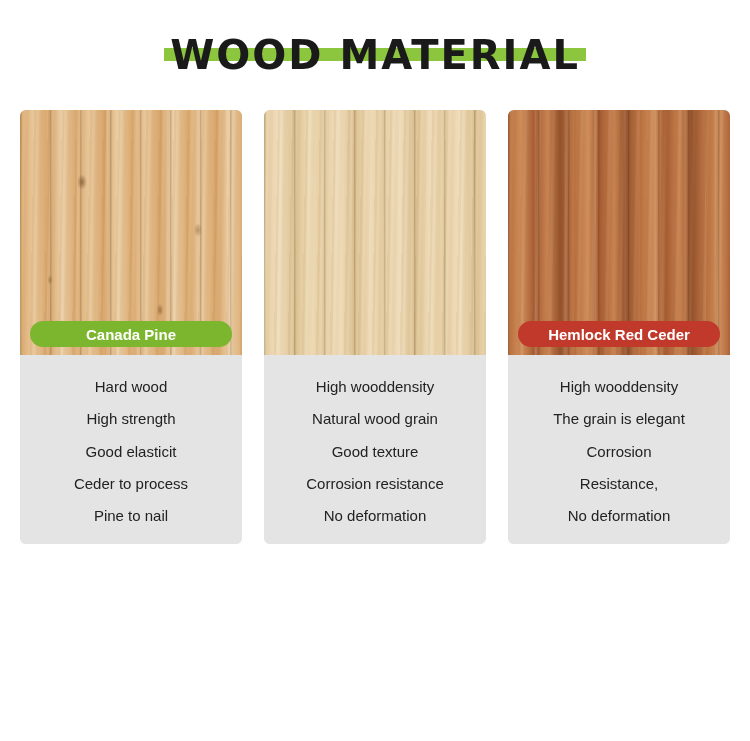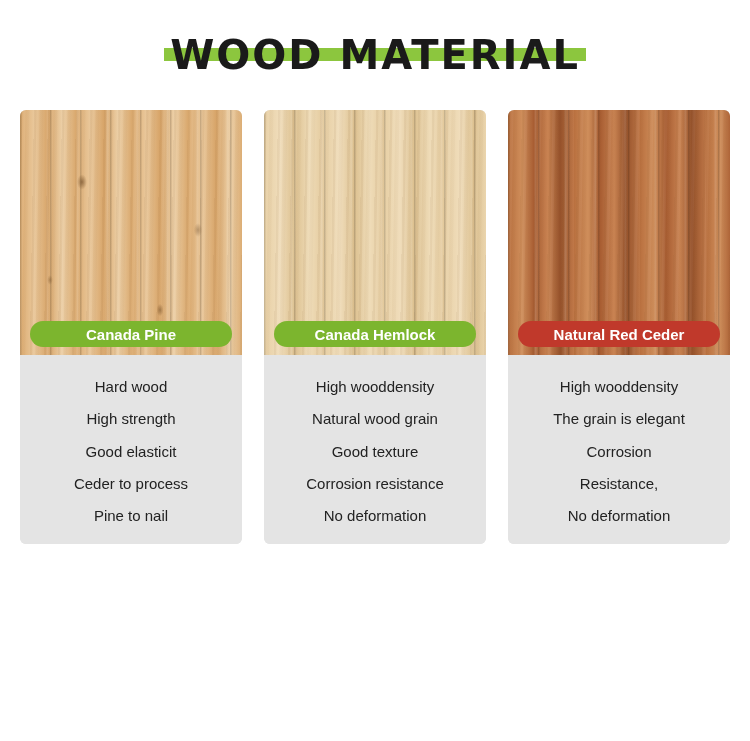--- a/index.html
+++ b/index.html
@@ -211,40 +211,37 @@
         <div class="feature">Ceder to process</div>
         <div class="feature">Pine to nail</div>
       </div>
     </div>
 
     <div class="card card-2">
       <div class="card-photo">
         <div class="wood wood-hemlock"></div>
         <div class="planks"></div>
         <div class="grain"></div>
-        <div class="label-pill pill-green">
-          <span>Canada Hemlock</span>
-        </div>
       </div>
       <div class="card-body">
         <div class="feature">High wooddensity</div>
         <div class="feature">Natural wood grain</div>
         <div class="feature">Good texture</div>
         <div class="feature">Corrosion resistance</div>
         <div class="feature">No deformation</div>
       </div>
     </div>
 
     <div class="card card-3">
       <div class="card-photo">
         <div class="wood wood-cedar"></div>
         <div class="planks"></div>
         <div class="grain"></div>
         <div class="label-pill pill-red">
-          <span>Natural Red Ceder</span>
+          <span>Hemlock Red Ceder</span>
         </div>
       </div>
       <div class="card-body">
         <div class="feature">High wooddensity</div>
         <div class="feature">The grain is elegant</div>
         <div class="feature">Corrosion</div>
         <div class="feature">Resistance,</div>
         <div class="feature">No deformation</div>
       </div>
     </div>

